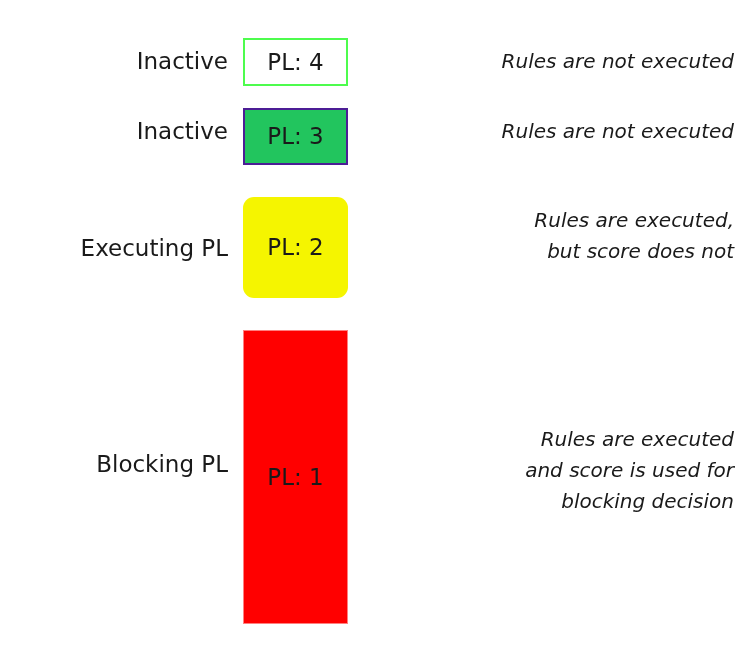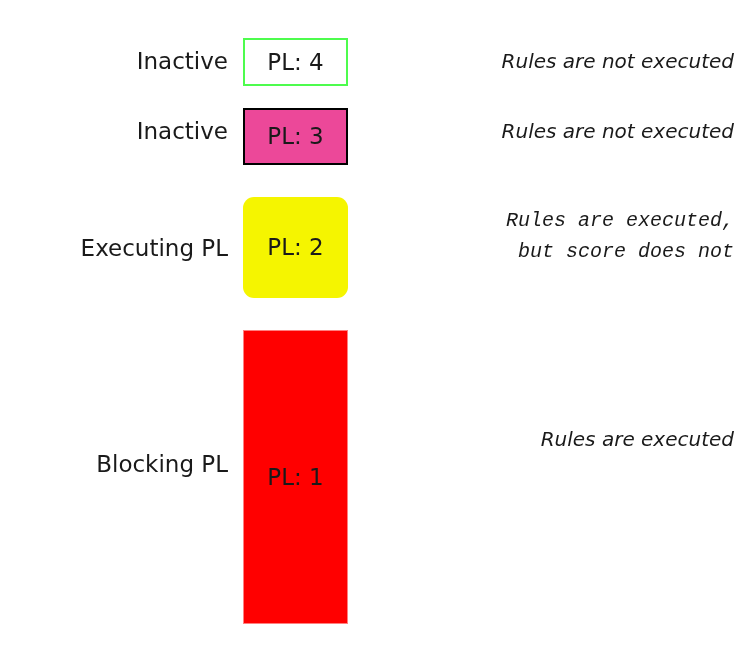--- a/index.html
+++ b/index.html
@@ -62,22 +62,22 @@
   .pl-box .pl-text {
     display: block;
     line-height: 1;
   }
 
   .pl-box.inactive-4 {
     background: #ffffff;
     border: 2px solid #4dfc4d;
   }
   .pl-box.inactive-3 {
-    background: #ec4899;
-    border: 2px solid #000000;
+    background: #22c55e;
+    border: 2px solid #4c1d95;
   }
   .pl-box.executing {
     background: #f5f500;
     border: 0;
   }
   .pl-box.blocking {
     background: #ff0000;
     border: 1px solid #ff8080;
   }
 
@@ -128,31 +128,33 @@
     </div>
   </div>
 
   <div class="row">
     <div class="state-label" style="top:232px;">Executing PL</div>
 
     <div class="pl-box executing" style="top:195px; height:101px;border-radius:11px;">
       <span class="pl-text">PL: 2</span>
     </div>
 
-    <div class="desc" style="top:203px;font-family:Liberation Mono, monospace;">
+    <div class="desc" style="top:203px;">
       <span class="line">Rules are executed,</span>
       <span class="line">but score does not</span>
     </div>
   </div>
 
   <div class="row">
     <div class="state-label" style="top:448px;">Blocking PL</div>
 
     <div class="pl-box blocking" style="top:328px; height:294px;">
       <span class="pl-text">PL: 1</span>
     </div>
 
     <div class="desc" style="top:422px;font-style:italic;">
       <span class="line">Rules are executed</span>
+      <span class="line">and score is used for</span>
+      <span class="line">blocking decision</span>
     </div>
   </div>
 
 </div>
 
 </body></html>

